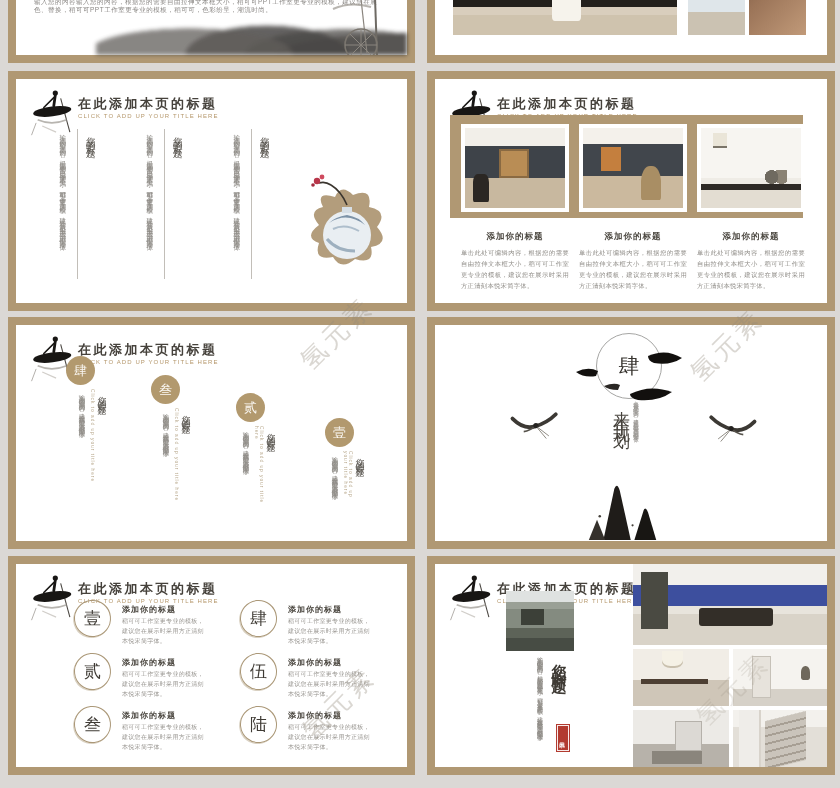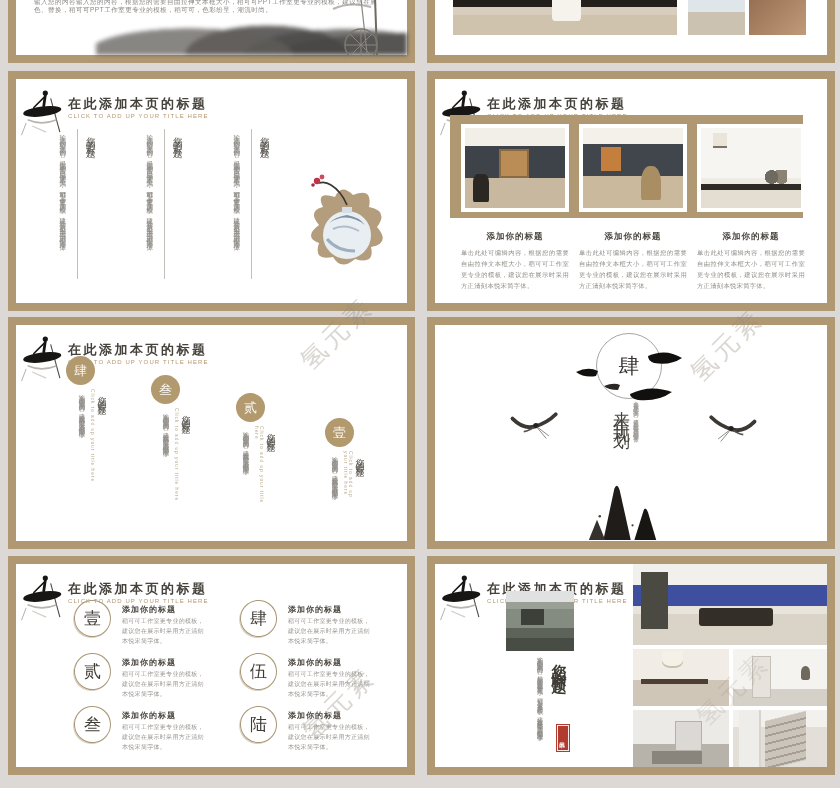--- a/index.html
+++ b/index.html
@@ -2,21 +2,21 @@
 <html><head>
 <meta charset="utf-8">
 <style>
   html,body{margin:0;padding:0;}
   body{font-family:"Liberation Serif","DejaVu Serif",serif;}
   #canvas{position:relative;width:840px;height:788px;background:#dbd8d5;overflow:hidden;}
   .slide{position:absolute;background:#fff;border:8px solid #b09873;box-sizing:border-box;}
   .slide *{box-sizing:border-box;}
 
   
-  .pagehead{position:absolute;left:4px;top:4px;display:flex;align-items:flex-start;}
+  .pagehead{position:absolute;left:14px;top:4px;display:flex;align-items:flex-start;}
   .boatman{width:46px;height:58px;flex:0 0 auto;margin-top:4px;}
   .ph-text{margin-left:2px;margin-top:14px;}
   .ph-title{font-size:13px;letter-spacing:2.5px;color:#46423c;font-weight:600;line-height:1.1;}
   .ph-sub{font-size:6px;letter-spacing:1.1px;color:#b5976b;font-family:"Liberation Sans","DejaVu Sans",sans-serif;margin-top:2px;}
 
   
   .wm{position:absolute;z-index:40;font-size:26px;letter-spacing:4px;color:rgba(148,138,124,.34);
       transform:rotate(-45deg);font-family:"Liberation Sans","DejaVu Sans",sans-serif;pointer-events:none;}
 
   

